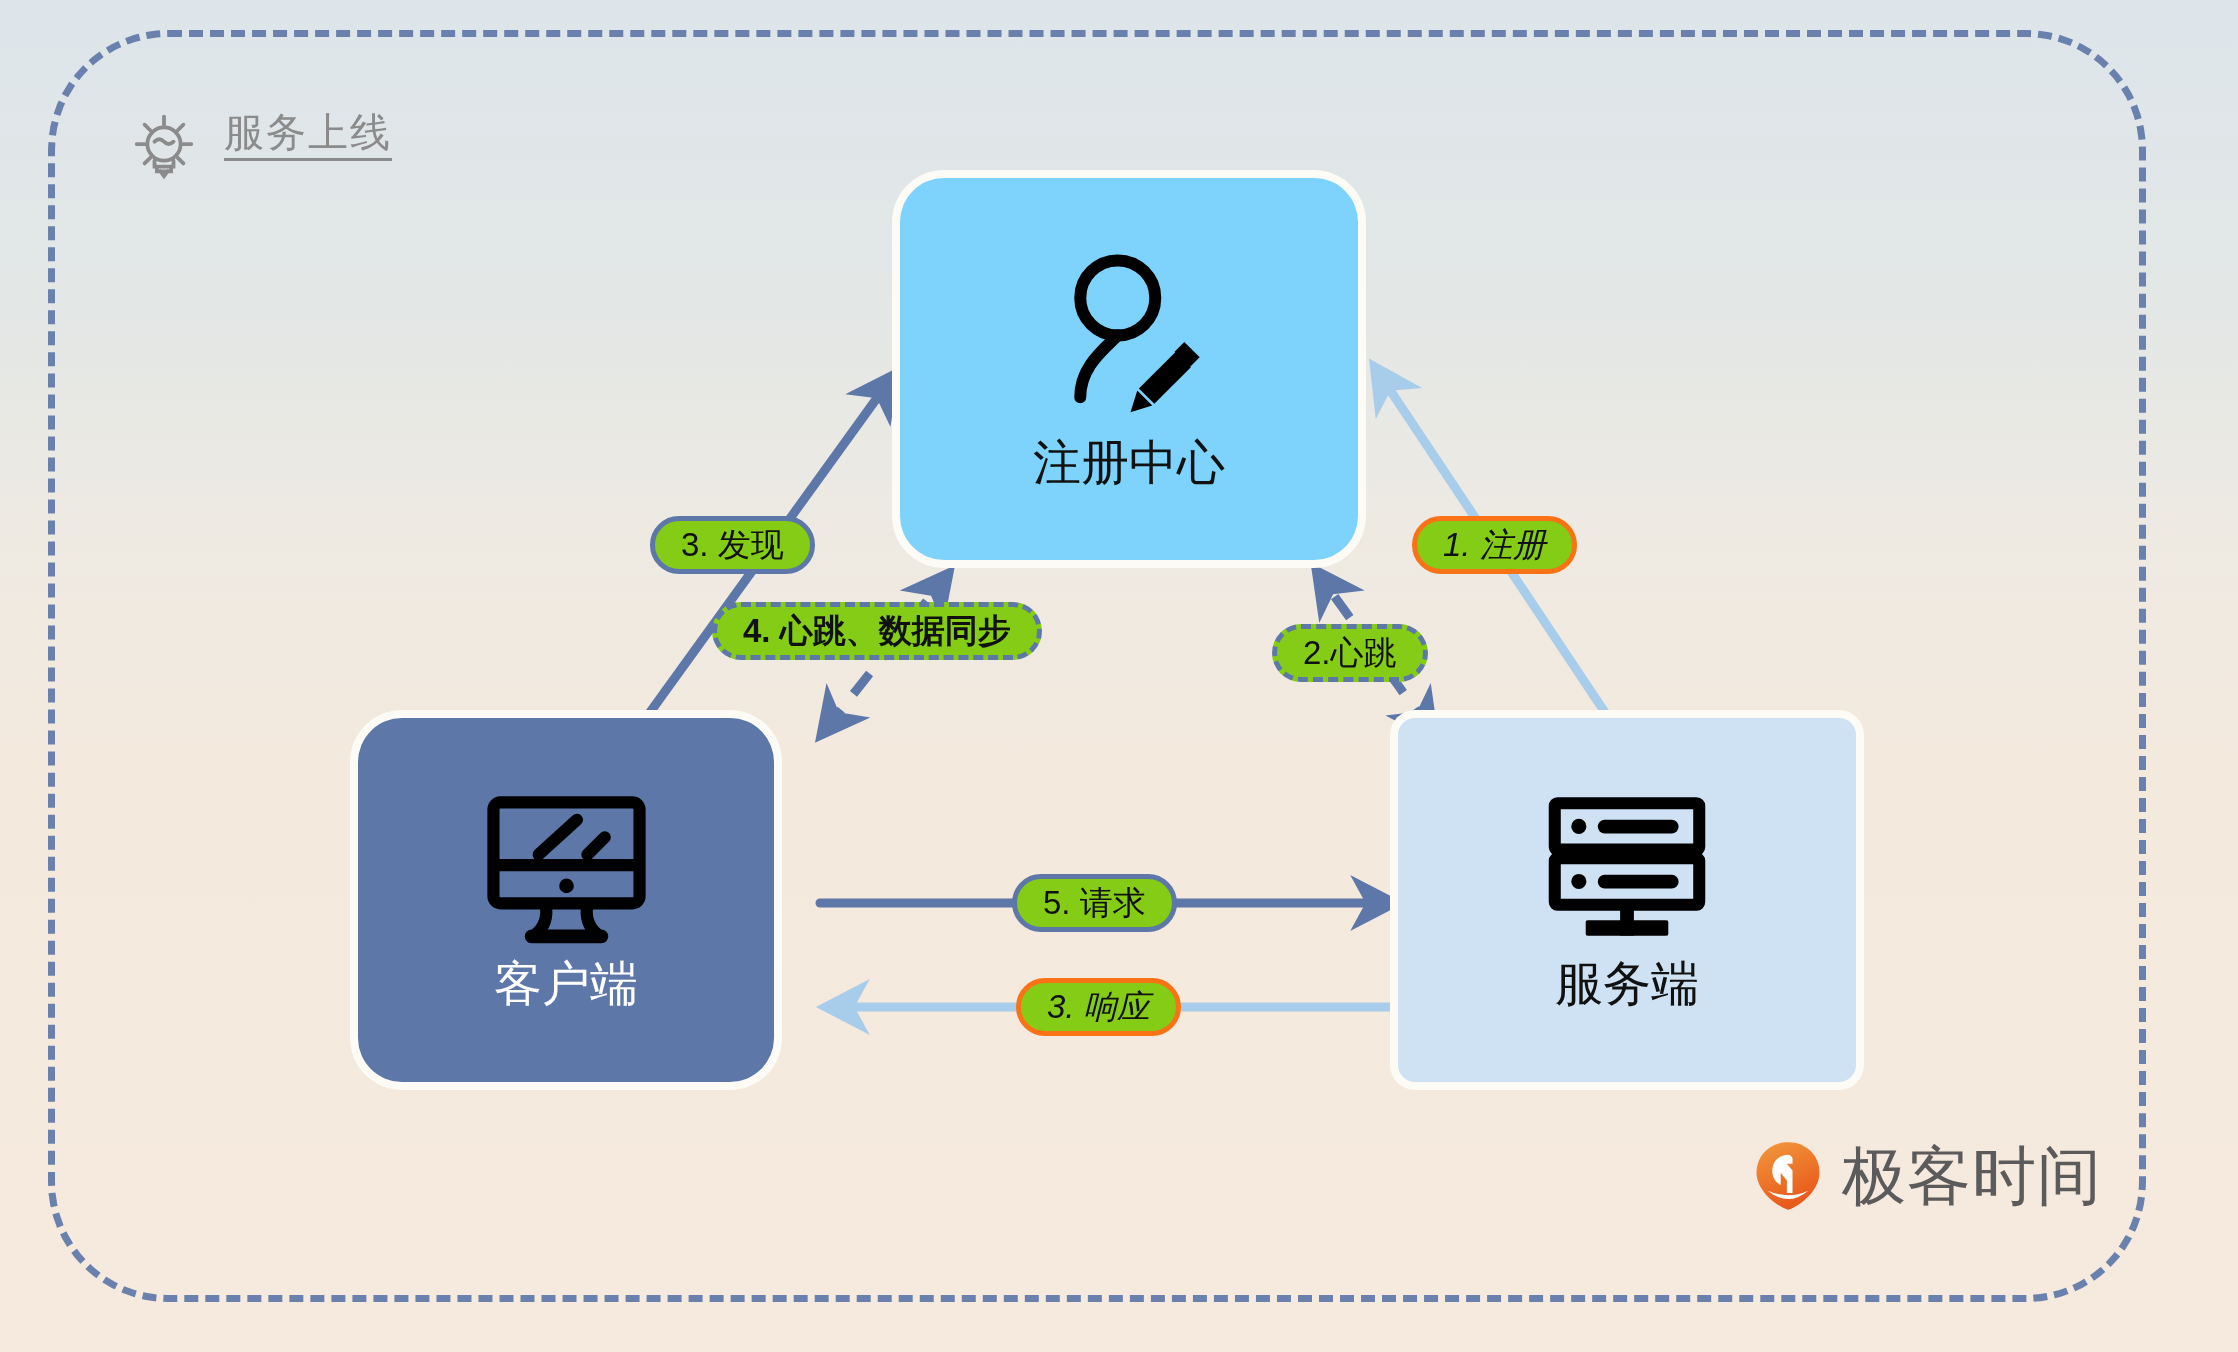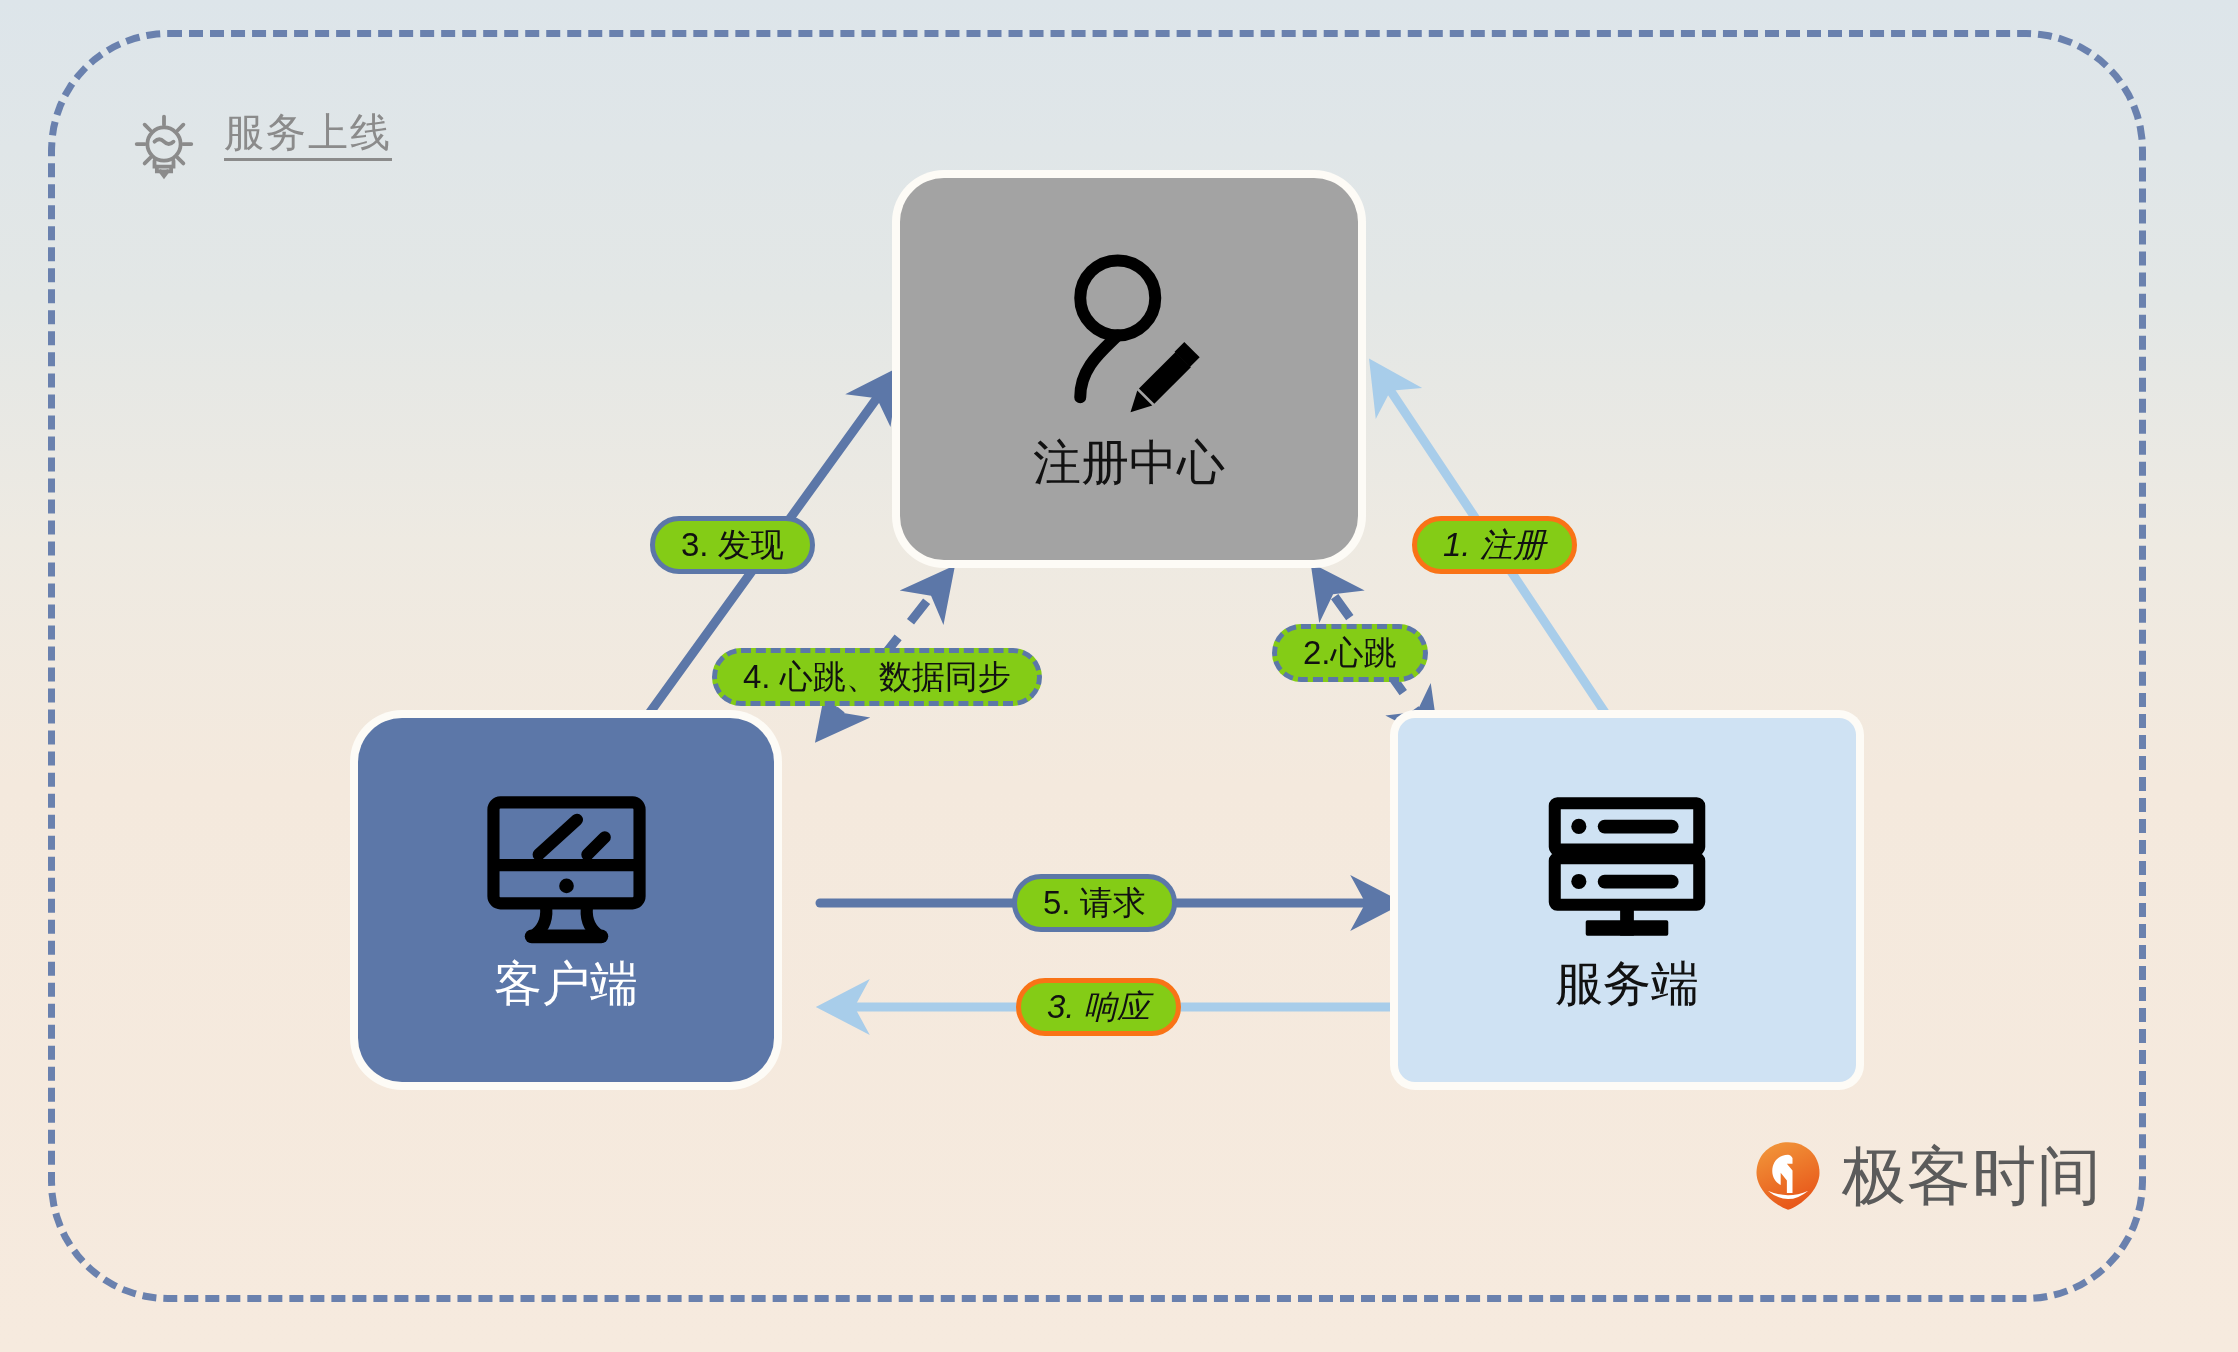--- a/index.html
+++ b/index.html
@@ -37,21 +37,21 @@
     border-radius:44px;
     display:flex; flex-direction:column;
     align-items:center; justify-content:center;
     box-shadow:0 0 0 8px #fdfbf6;
   }
   .node .glyph { display:block; }
   .node .caption { font-size:48px; line-height:1; margin-top:8px; }
 
   #node-registry {
     left:900px; top:178px; width:458px; height:382px;
-    background:#a3a3a3;
+    background:#7dd3fc;
   }
   #node-registry .caption { color:#111; }
 
   #node-client {
     left:358px; top:718px; width:416px; height:364px;
     background:#5c77a8;
   }
   #node-client .caption { color:#ffffff; }
 
   #node-server {
@@ -71,21 +71,21 @@
     border-radius:999px;
     display:flex; align-items:center; justify-content:center;
     font-size:33px; color:#111; white-space:nowrap;
     padding:0 26px; height:58px;
   }
   .pill.solid-dark  { border:5px solid #5c77a8; }
   .pill.solid-light { border:5px solid #f97316;font-style:italic; }
   .pill.dashed-dark { border:5px dashed #5c77a8; }
 
   #pill-discover { left:650px; top:516px; }
-  #pill-hb-left  { left:712px; top:648px; }
+  #pill-hb-left  { left:712px; top:602px;font-weight:bold; }
   #pill-register { left:1412px; top:516px; }
   #pill-hb-right { left:1272px; top:624px; }
   #pill-request  { left:1012px; top:874px; }
   #pill-response { left:1016px; top:978px; }
 
   
   .brand {
     position:absolute; left:1752px; top:1140px;
     display:flex; align-items:center; gap:18px;
   }

